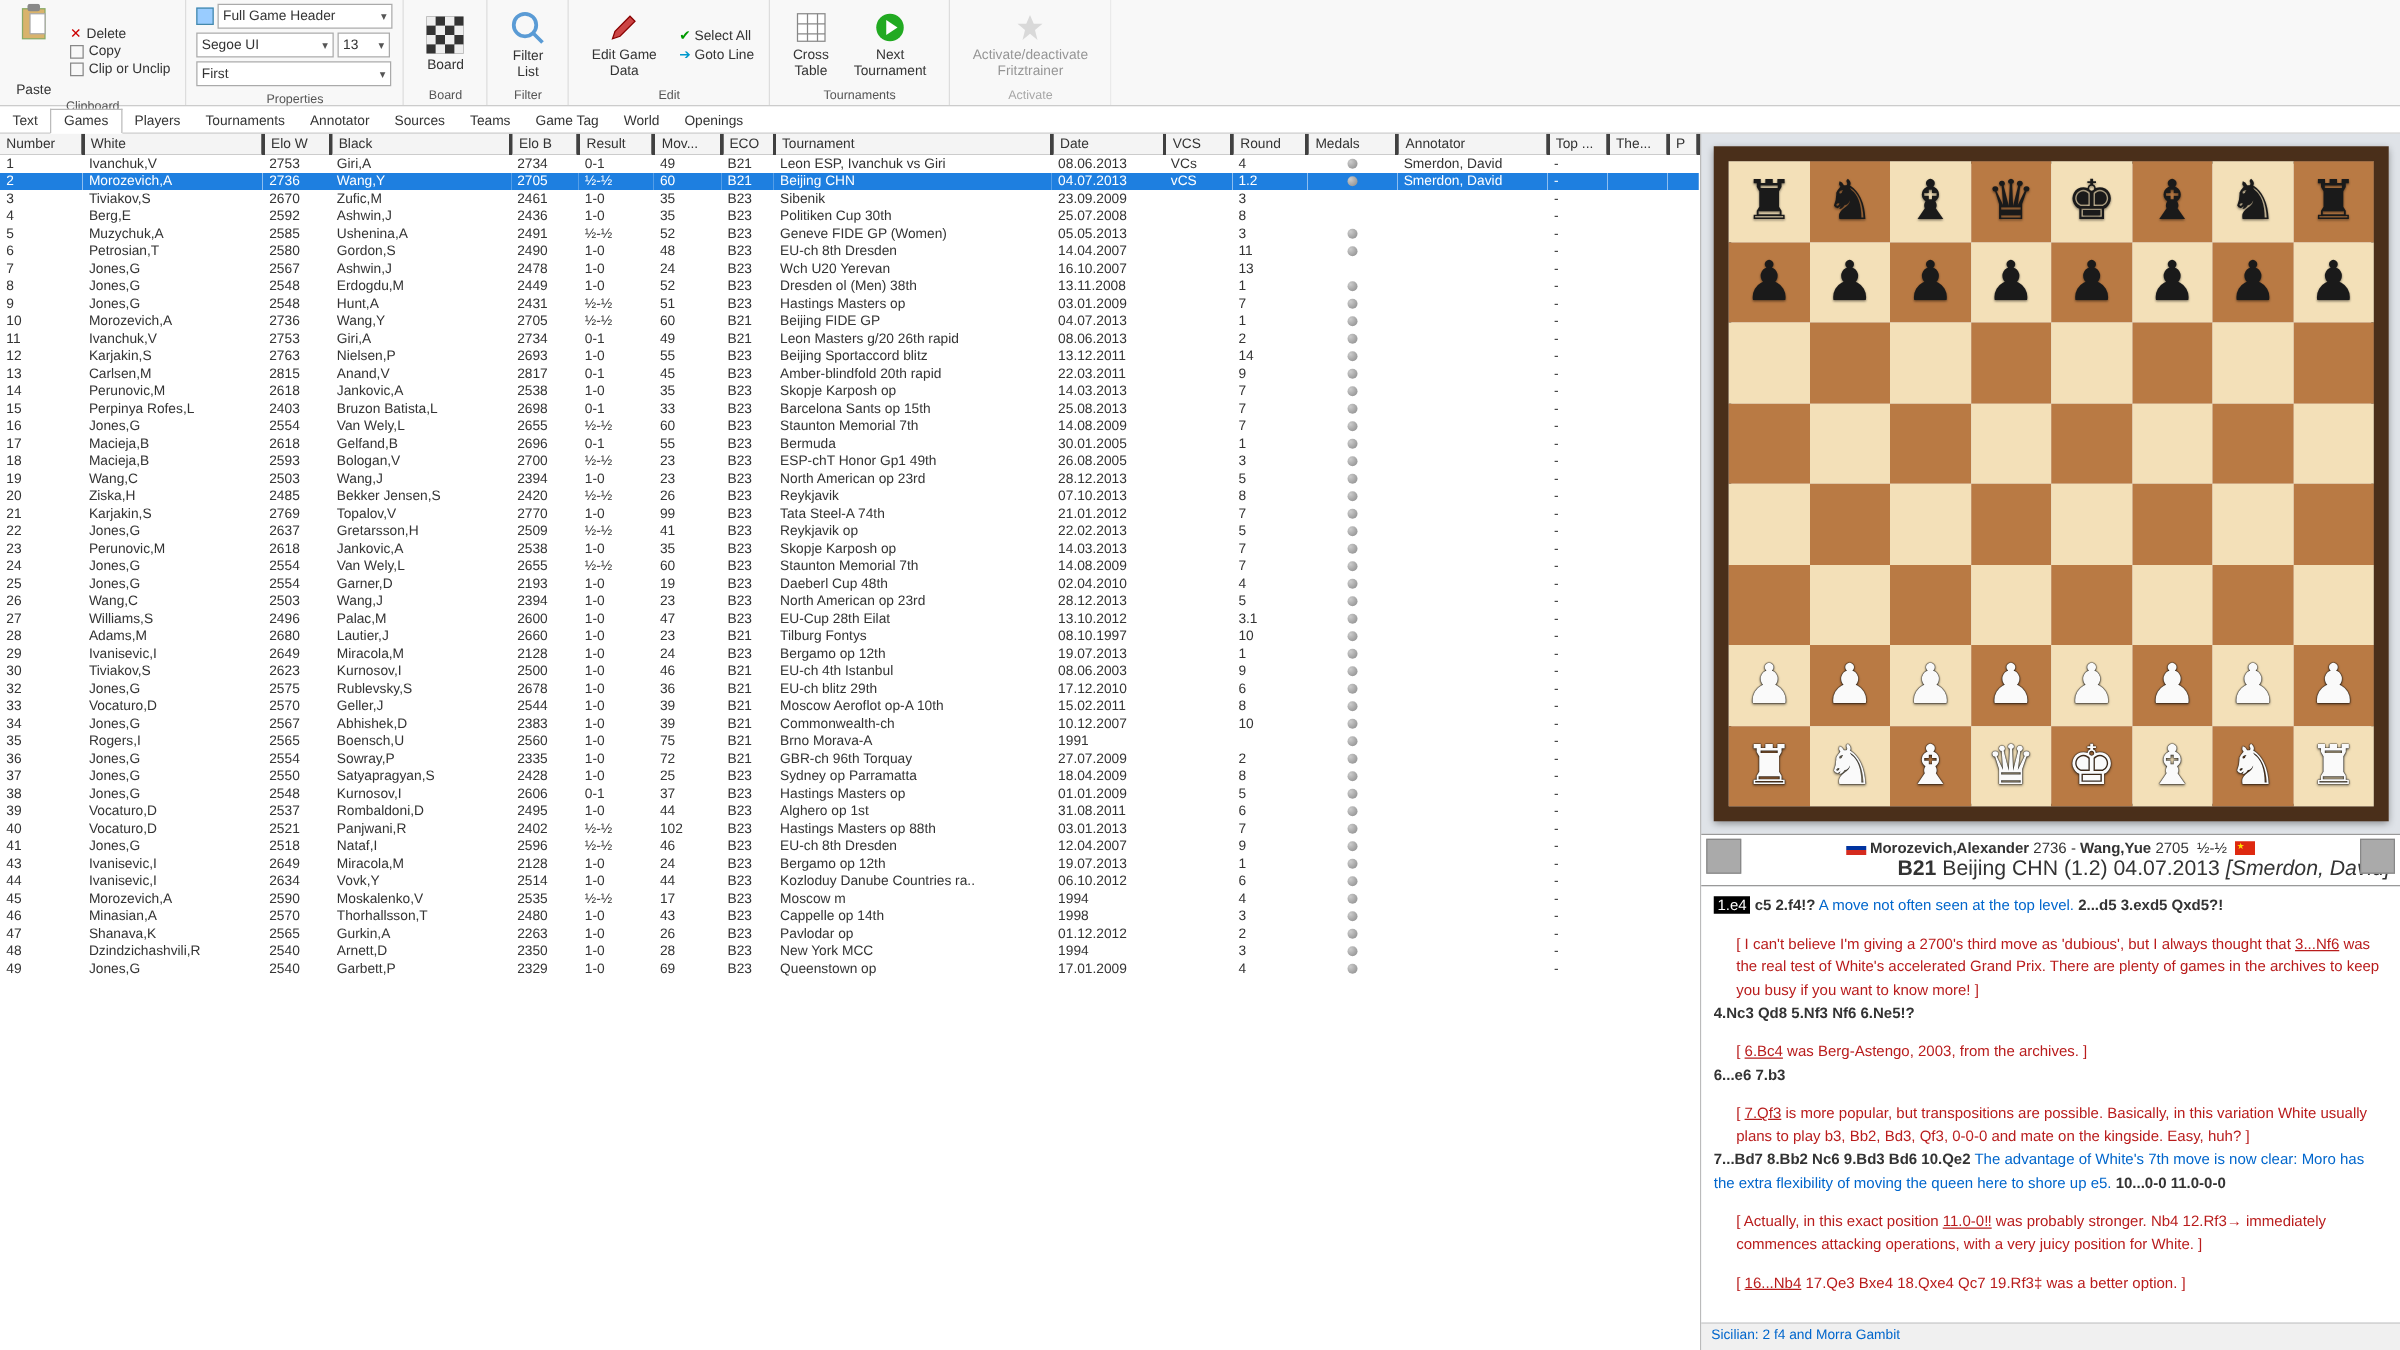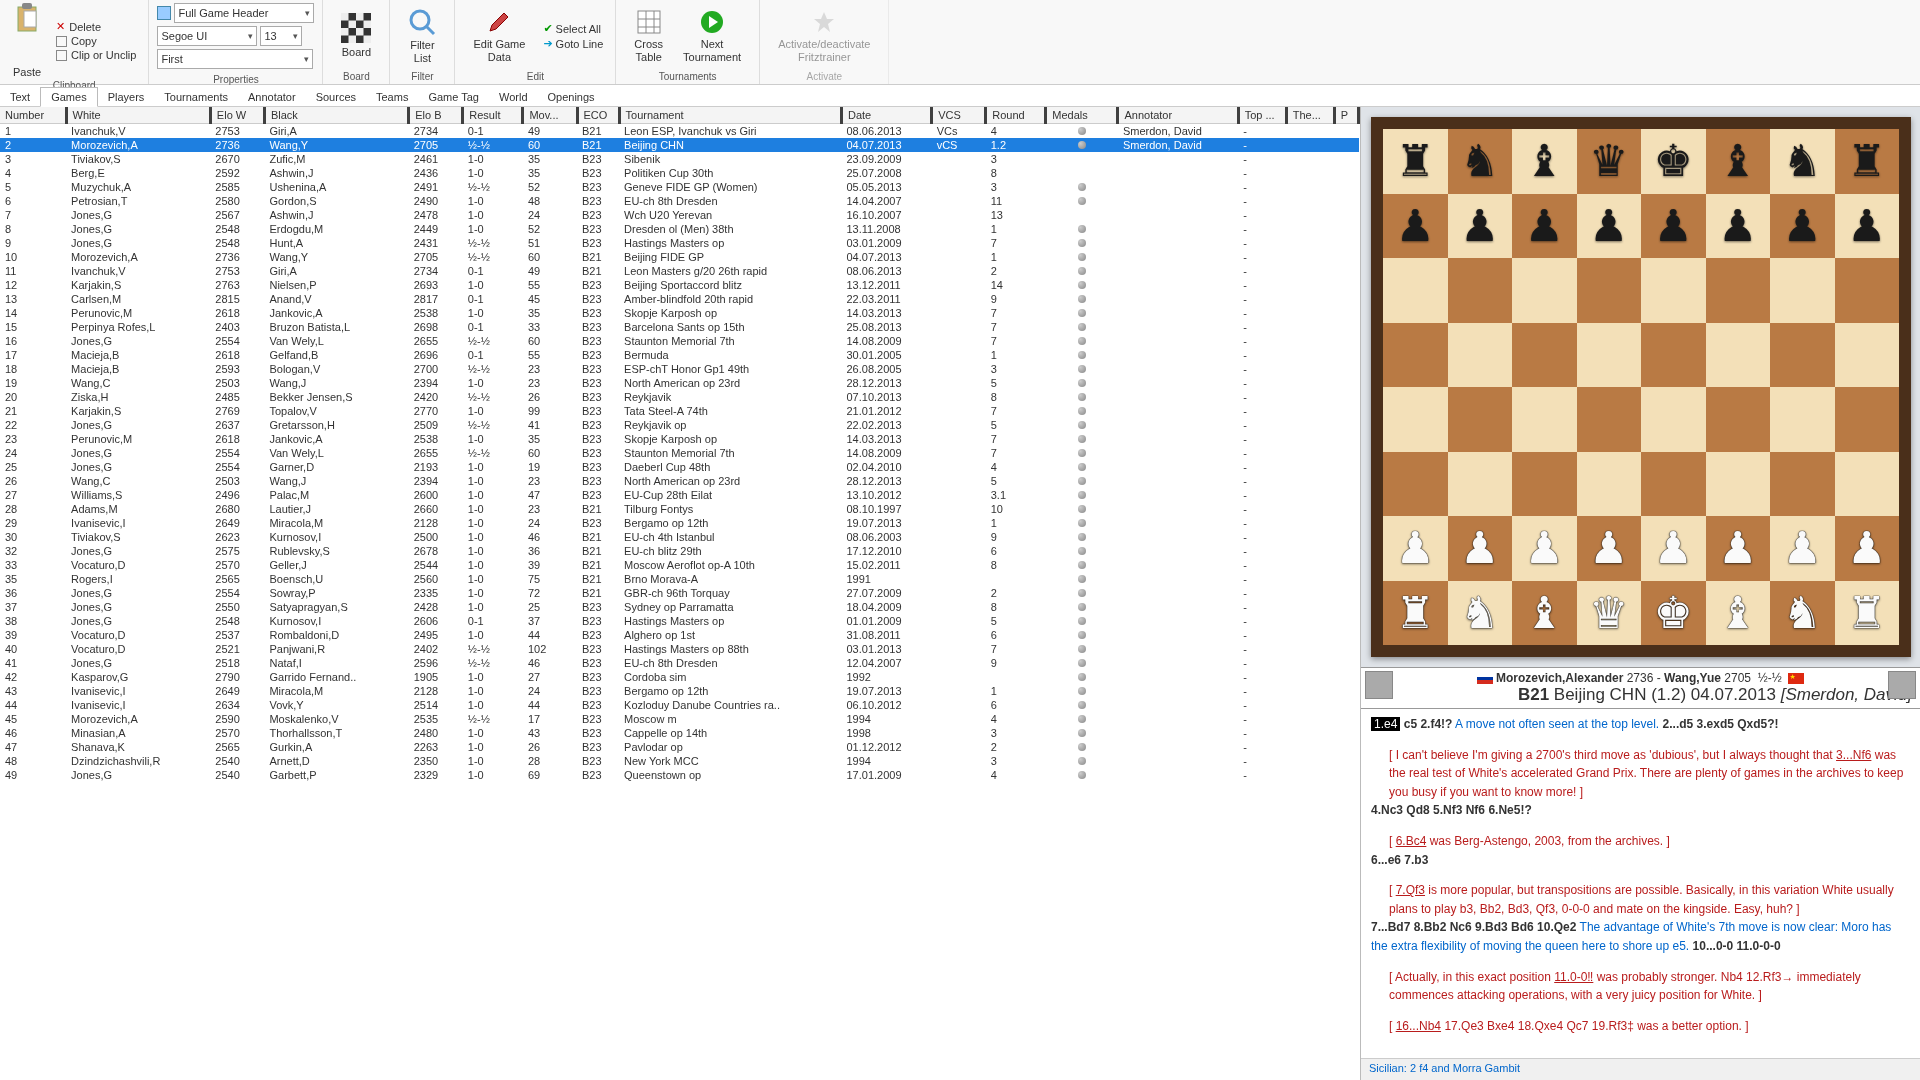--- a/index.html
+++ b/index.html
@@ -86,21 +86,21 @@
 
   <div class="ribbon-group">
     <div class="ribbon-group-body" style="flex-direction:column;align-items:flex-start;">
       <div class="drop-row">
         <span class="ico-sm" style="background:#9cf;border:1px solid #48a;margin-right:3px;"></span>
         <div class="dropdown" style="width:140px;">
             <span>Full Game Header</span>
           </div>
       </div>
       <div class="drop-row">
-        <div class="dropdown" style="width:100px;">
+        <div class="dropdown" style="width:110px;">
             <span>Segoe UI</span>
           </div>
         <div class="dropdown" style="width:42px;margin-left:3px;">
             <span>13</span>
           </div>
       </div>
       <div class="drop-row">
         <div class="dropdown" style="width:156px;">
             <span>First</span>
           </div>
@@ -906,20 +906,41 @@
               <td>8</td>
               <td>
                 <div class="medal"></div>
               </td>
               <td></td>
               <td>-</td>
               <td></td>
               <td></td>
             </tr>
             <tr>
+              <td>34</td>
+              <td>Jones,G</td>
+              <td>2567</td>
+              <td>Abhishek,D</td>
+              <td>2383</td>
+              <td>1-0</td>
+              <td>39</td>
+              <td>B21</td>
+              <td>Commonwealth-ch</td>
+              <td>10.12.2007</td>
+              <td></td>
+              <td>10</td>
+              <td>
+                <div class="medal"></div>
+              </td>
+              <td></td>
+              <td>-</td>
+              <td></td>
+              <td></td>
+            </tr>
+            <tr>
               <td>35</td>
               <td>Rogers,I</td>
               <td>2565</td>
               <td>Boensch,U</td>
               <td>2560</td>
               <td>1-0</td>
               <td>75</td>
               <td>B21</td>
               <td>Brno Morava-A</td>
               <td>1991</td>
@@ -1044,41 +1065,20 @@
               <td>2518</td>
               <td>Nataf,I</td>
               <td>2596</td>
               <td>½-½</td>
               <td>46</td>
               <td>B23</td>
               <td>EU-ch 8th Dresden</td>
               <td>12.04.2007</td>
               <td></td>
               <td>9</td>
-              <td>
-                <div class="medal"></div>
-              </td>
-              <td></td>
-              <td>-</td>
-              <td></td>
-              <td></td>
-            </tr>
-            <tr>
-              <td>42</td>
-              <td>Kasparov,G</td>
-              <td>2790</td>
-              <td>Garrido Fernand..</td>
-              <td>1905</td>
-              <td>1-0</td>
-              <td>27</td>
-              <td>B23</td>
-              <td>Cordoba sim</td>
-              <td>1992</td>
-              <td></td>
-              <td></td>
               <td>
                 <div class="medal"></div>
               </td>
               <td></td>
               <td>-</td>
               <td></td>
               <td></td>
             </tr>
             <tr>
               <td>43</td>

